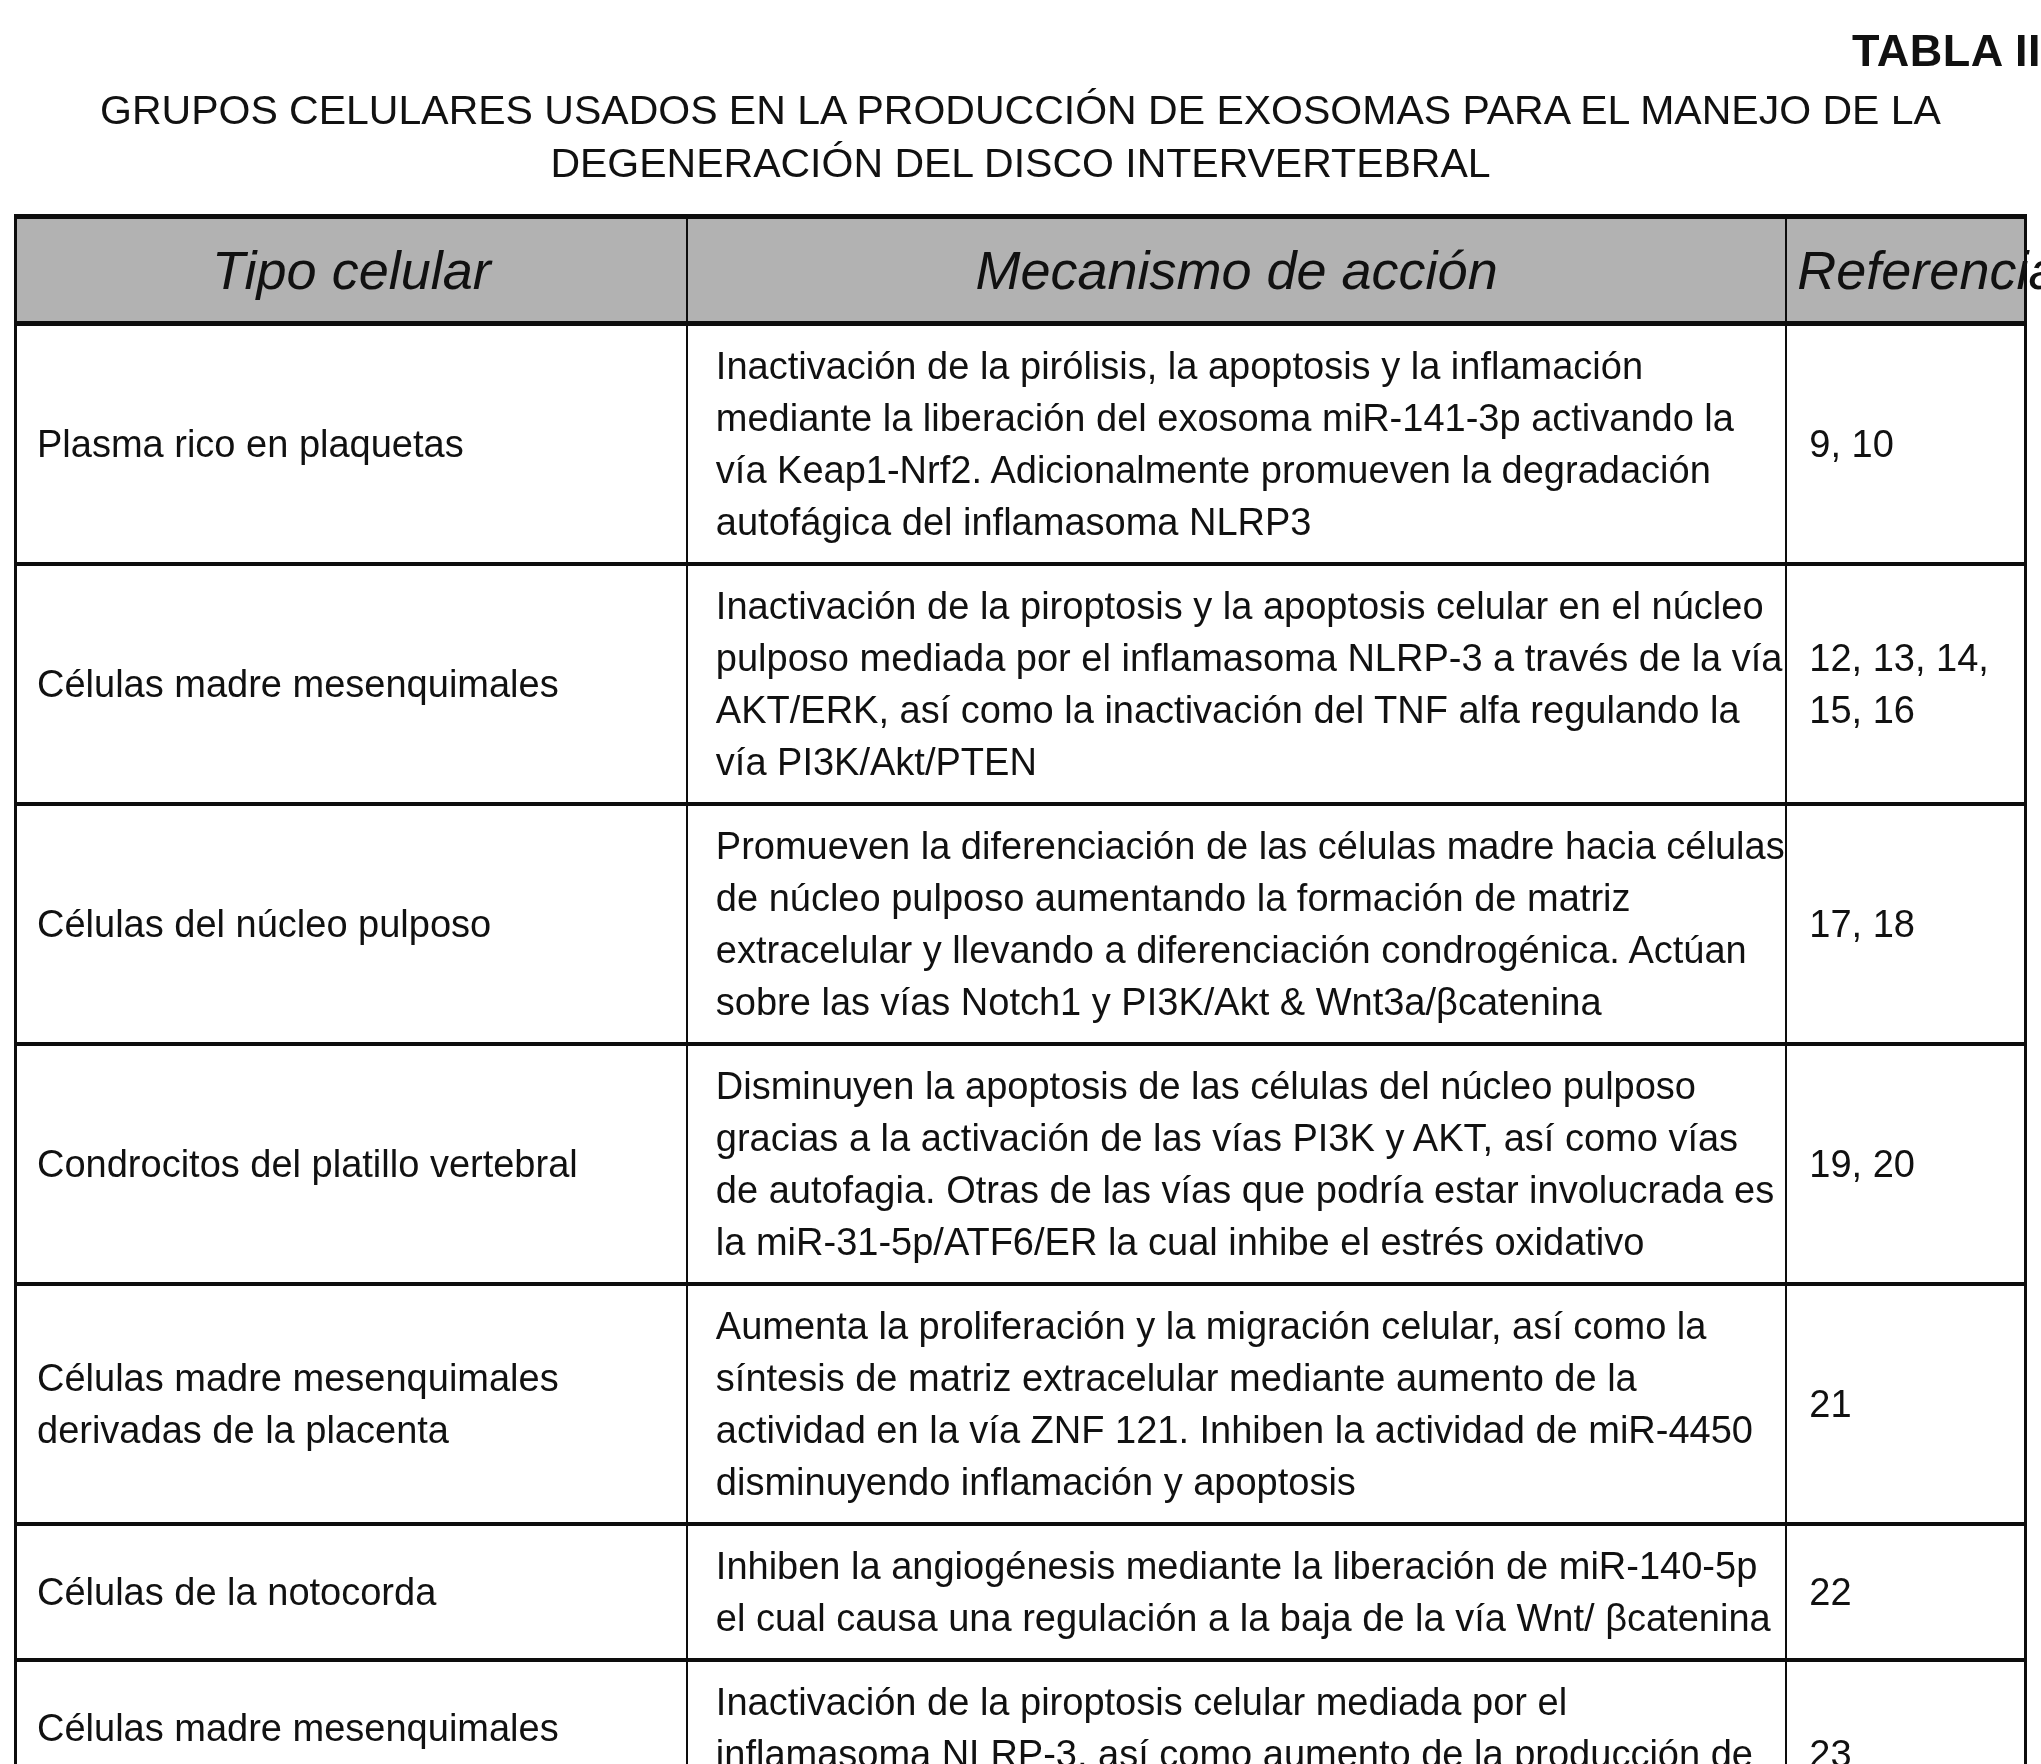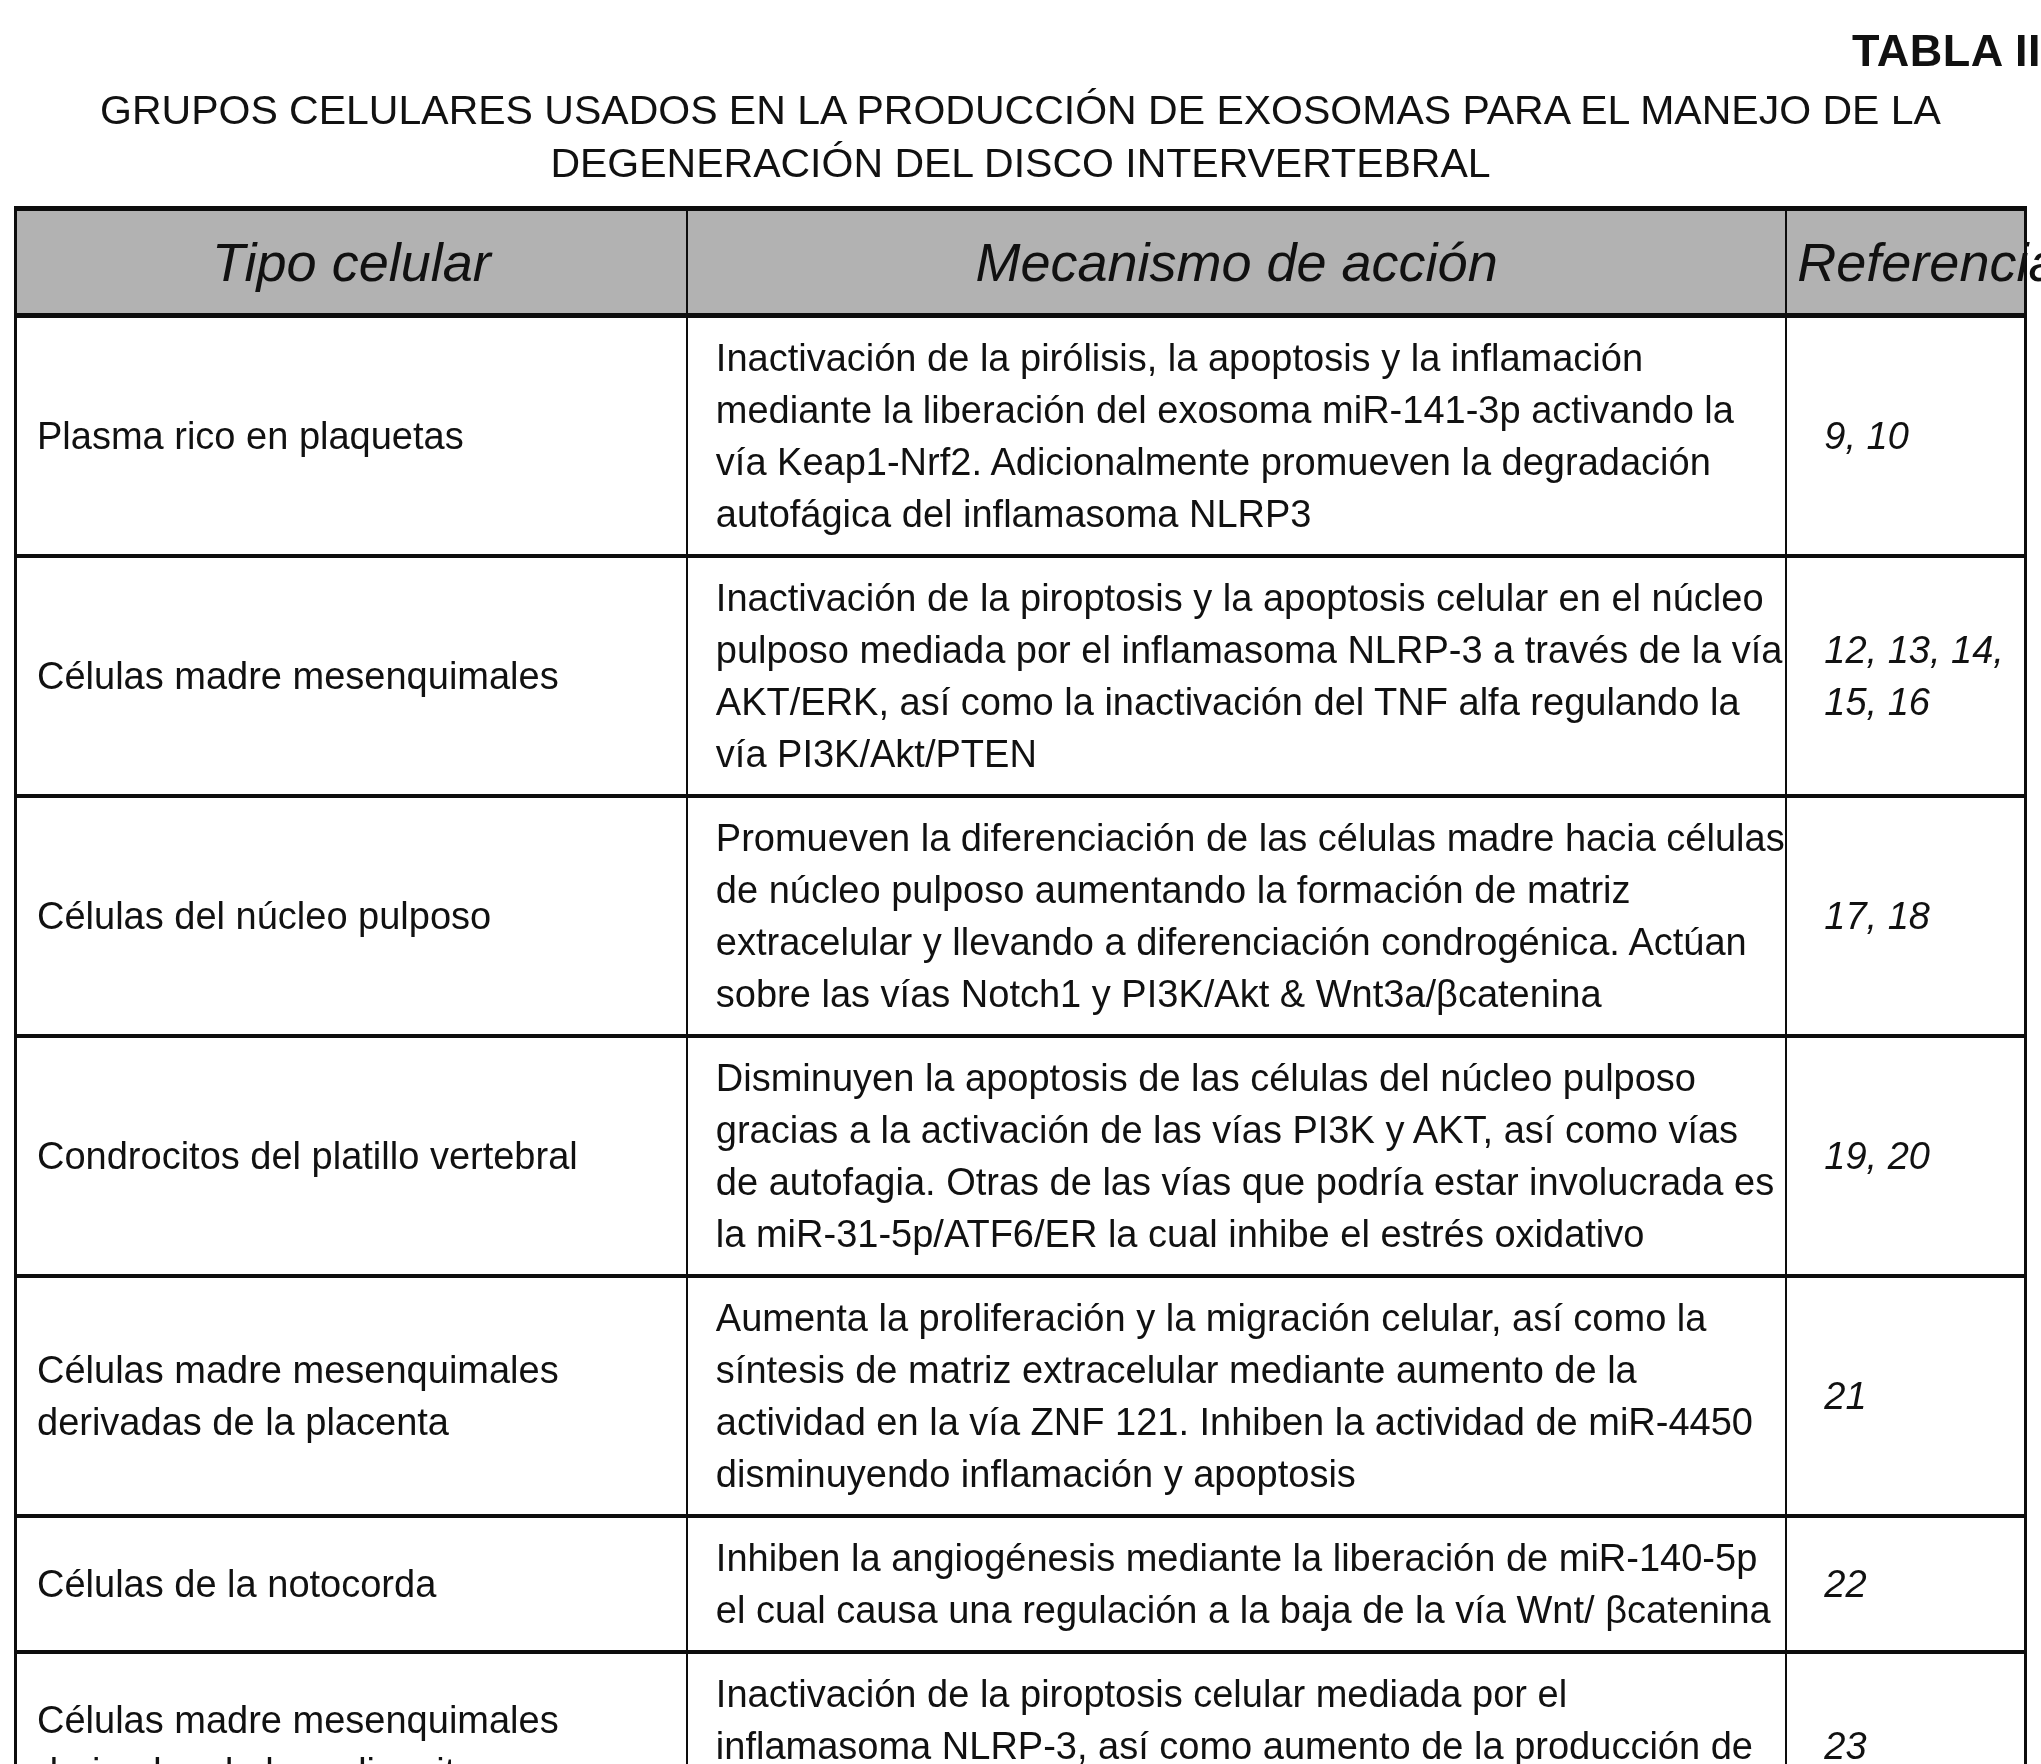--- a/index.html
+++ b/index.html
@@ -21,21 +21,21 @@
     text-align: right;
     font-size: 45px;
     font-weight: bold;
     letter-spacing: 0.5px;
     line-height: 1.1;
   }
   .subtitle {
     text-align: center;
     font-size: 41px;
     line-height: 1.3;
-    margin: 8px auto 16px auto;
+    margin: 8px auto 24px auto;
     width: 2000px;
   }
   table.ctable {
     border-collapse: collapse;
     table-layout: fixed;
     width: 2013px;
     margin: 0 14px;
     border-top: 5px solid #0d0d0d;
     border-bottom: 5px solid #0d0d0d;
     border-left: 3px solid #0d0d0d;
@@ -68,23 +68,22 @@
   }
   td.tipo {
     padding-left: 20px;
     padding-right: 14px;
   }
   td.mec {
     padding-left: 28px;
     padding-right: 0;
   }
   td.ref {
-    padding-left: 37px;
+    padding-left: 22px;
     padding-right: 8px;
-    font-style: italic;
   }
 </style>
 </head>
 <body>
 
 <div class="page">
   <div class="title">TABLA II</div>
   <div class="subtitle">GRUPOS CELULARES USADOS EN LA PRODUCCIÓN DE EXOSOMAS PARA EL MANEJO DE LA DEGENERACIÓN DEL DISCO INTERVERTEBRAL</div>
 
   <table class="ctable">

